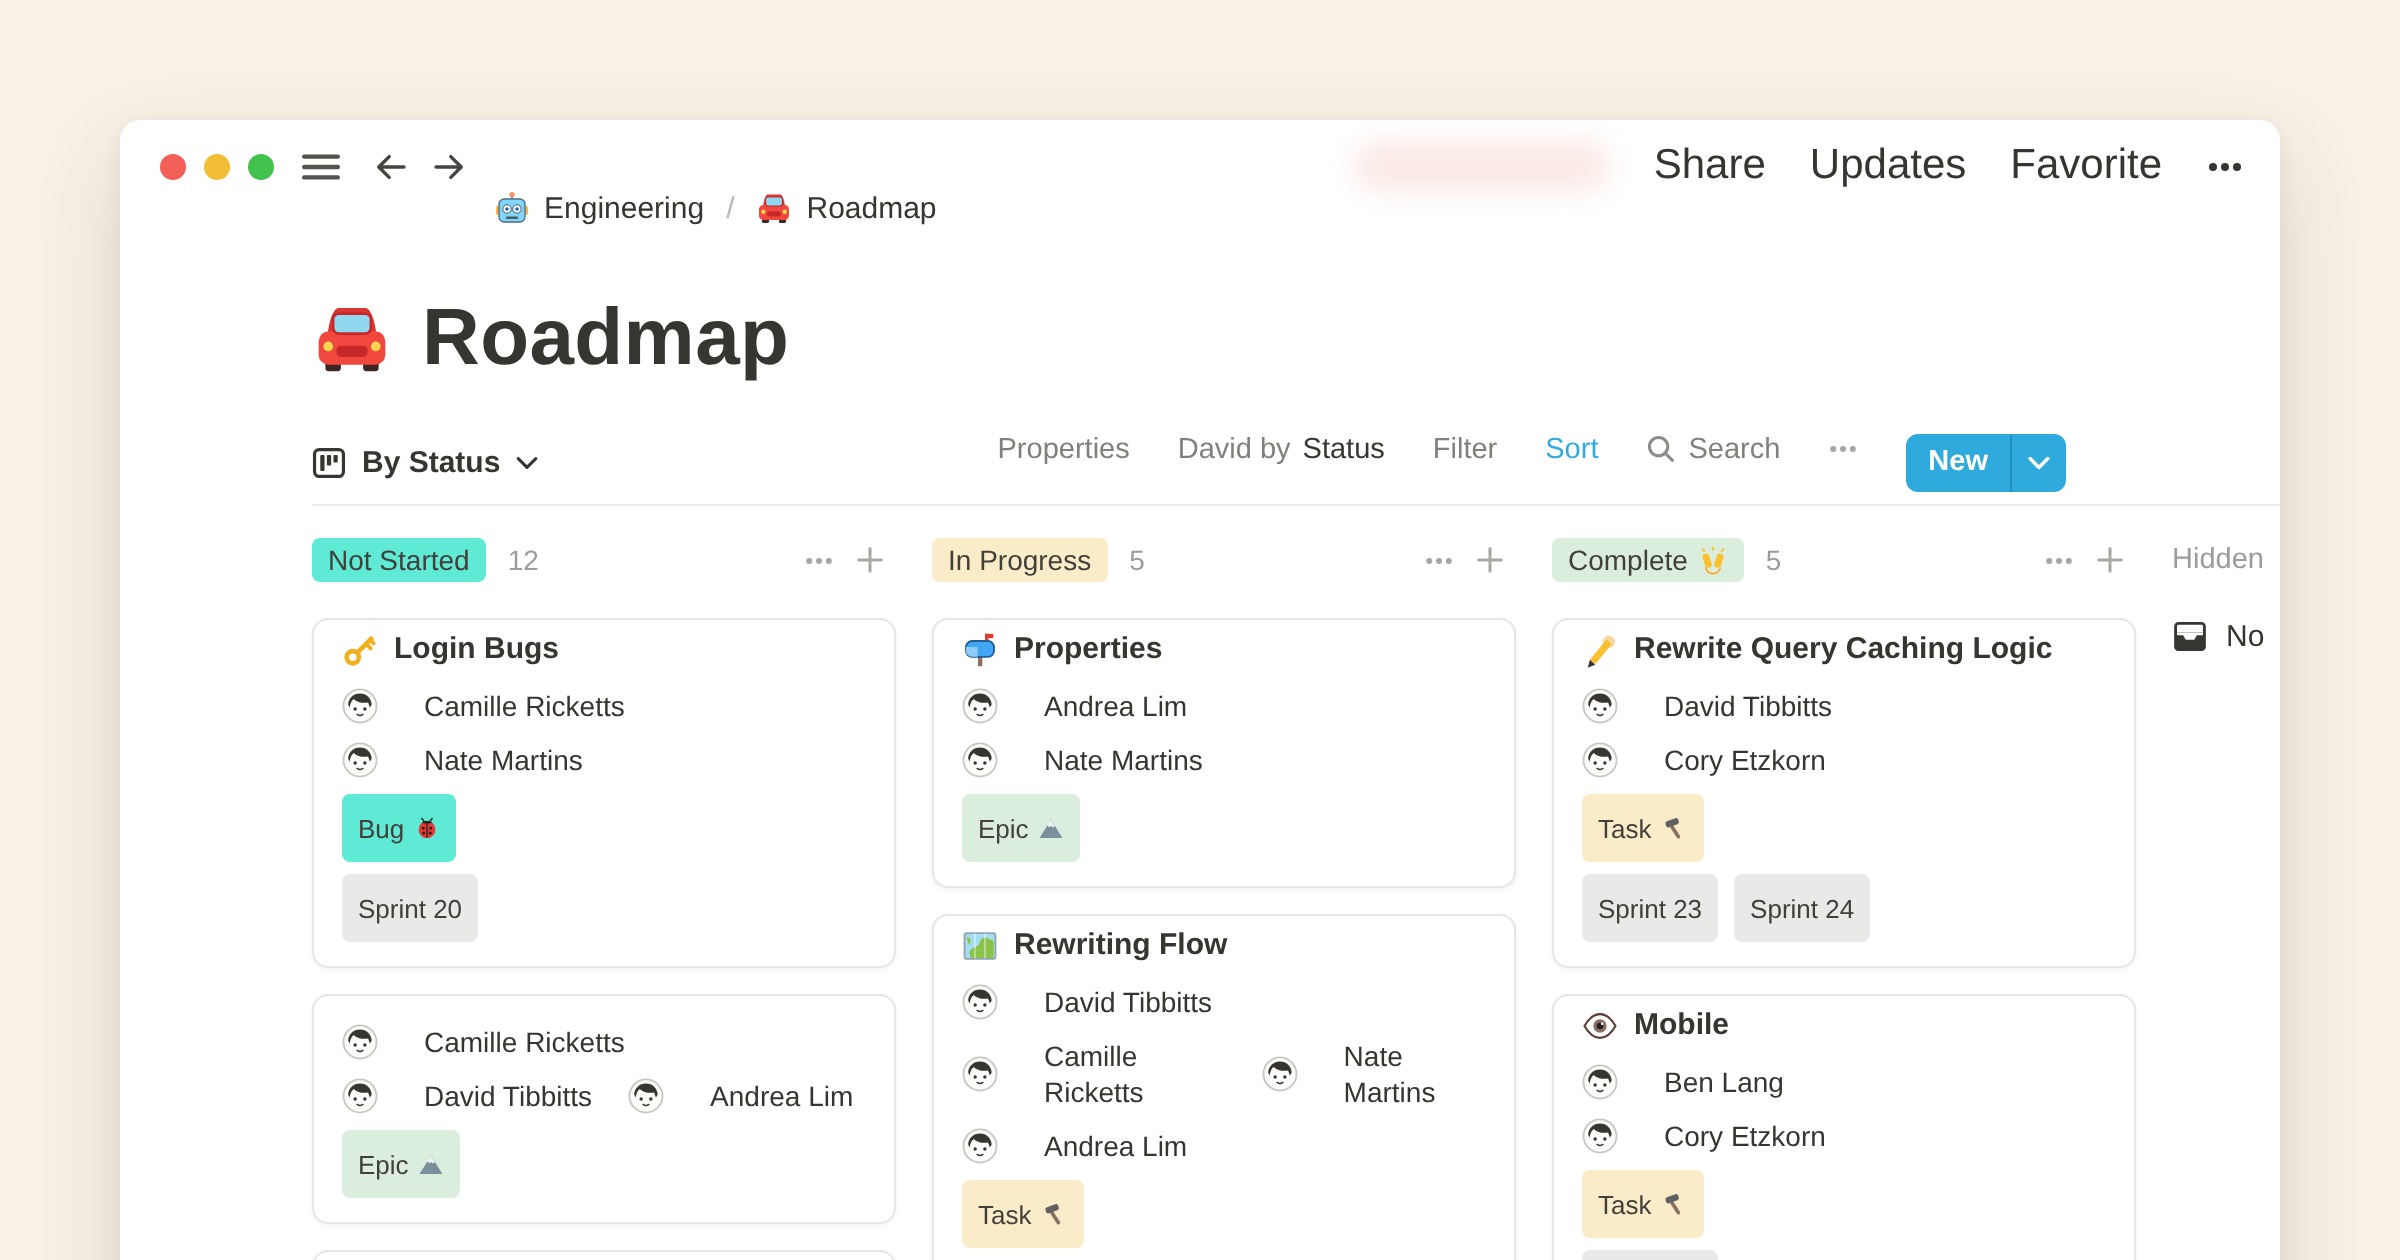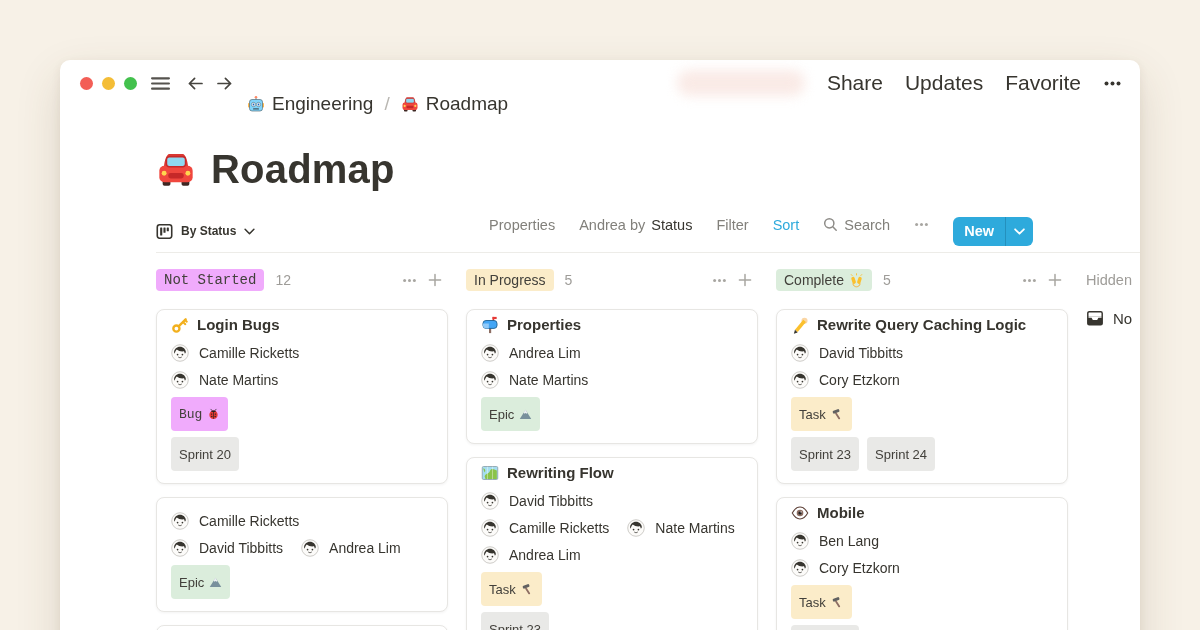--- a/index.html
+++ b/index.html
@@ -7,31 +7,31 @@
     -webkit-font-smoothing:antialiased;color:#37352F;}
   .window{position:absolute;left:60px;top:60px;width:1080px;height:640px;
     background:#FFFFFF;border-radius:10px;overflow:hidden;
     box-shadow:0 18px 45px rgba(90,70,40,.16),0 3px 10px rgba(90,70,40,.08);}
   
   .topbar{height:46px;display:flex;align-items:center;padding:0 18px 0 20px;}
   .lights{display:flex;gap:9px;align-items:center;}
   .light{width:13px;height:13px;border-radius:50%;}
   .l-red{background:#F35E56}.l-yellow{background:#F4BD36}.l-green{background:#43C14D}
   .tb-btn{display:inline-flex;align-items:center;justify-content:center;background:none;border:none;padding:0;cursor:pointer;}
-  .crumb{display:flex;align-items:center;gap:7px;font-size:19px;color:#37352F;margin-top:42px;}
+  .crumb{display:flex;align-items:center;gap:7px;font-size:15px;color:#37352F;margin-top:42px;}
   .crumb .sep{color:#B9B7B2;margin:0 4px;}
   .tb-right{margin-left:auto;display:flex;align-items:center;gap:22px;font-size:15px;}
   .blurblob{width:128px;height:26px;border-radius:13px;background:#F9E7E2;filter:blur(6px);opacity:.85;}
   .tb-action{background:none;border:none;font-size:21px;color:#37352F;font-family:inherit;cursor:pointer;padding:0;}
   
   .titlewrap{margin:38px 0 0 96px;display:flex;align-items:center;gap:15px;}
   .pagetitle{font-size:40px;line-height:50px;font-weight:700;color:#37352F;letter-spacing:.2px;margin:0;}
   
   .toolbar{margin:22px 107px 0 96px;display:flex;align-items:center;height:30px;}
-  .view-switch{display:flex;align-items:center;gap:8px;font-size:12px;font-weight:700;cursor:pointer;}
+  .view-switch{display:flex;align-items:center;gap:8px;font-size:15px;font-weight:700;cursor:pointer;}
   .tb2-right{margin-left:auto;display:flex;align-items:flex-start;gap:24px;font-size:14.5px;color:#82807B;}
   .tb2-item{display:flex;align-items:center;gap:6px;background:none;border:none;font-family:inherit;font-size:14.5px;color:#82807B;cursor:pointer;padding:0;}
   .tb2-item .dark{color:#37352F;}
   .tb2-sort{color:#2EAADC;}
   .new-btn{display:flex;align-items:stretch;background:#2EAADC;border:none;border-radius:6px;height:29px;color:#fff;cursor:pointer;padding:0;overflow:hidden;font-family:inherit;}
   .new-btn .nb-label{display:flex;align-items:center;padding:0 11px;font-size:14.5px;font-weight:600;}
   .new-btn .nb-div{width:1px;background:rgba(10,80,110,.28);}
   .new-btn .nb-chev{display:flex;align-items:center;padding:0 8px;}
   .divider{margin-left:96px;border-top:1px solid #EDECE8;margin-top:6px;}
   
@@ -39,25 +39,25 @@
   .column{width:292px;flex:none;}
   .col-head{display:flex;align-items:center;height:26px;padding-right:6px;}
   .status-badge{display:inline-flex;align-items:center;gap:5px;border-radius:4px;padding:3px 8px;font-size:14px;color:#42403B;cursor:pointer;}
   .col-count{margin-left:11px;font-size:14px;color:#9E9C98;}
   .col-icons{margin-left:auto;display:flex;align-items:center;gap:11px;}
   .cards{display:flex;flex-direction:column;gap:13px;margin-top:16px;}
   .card{background:#fff;border:1px solid #E7E6E3;border-radius:8px;
     box-shadow:0 1px 3px rgba(15,15,15,.05);padding:5px 14px 12px;cursor:pointer;}
   .card-title{display:flex;align-items:center;gap:8px;font-size:15px;font-weight:600;line-height:20px;color:#37352F;}
   .prow{display:flex;align-items:center;gap:18px;margin-top:9px;}
-  .person{display:flex;align-items:center;gap:10px;font-size:14px;color:#37352F;line-height:18px;}
+  .person{display:flex;align-items:center;gap:23px;font-size:14px;color:#37352F;line-height:18px;}
   .trow{display:flex;align-items:center;gap:8px;margin-top:6px;}
   .trow.first{margin-top:8px;}
   .tag{display:inline-flex;align-items:center;gap:5px;height:34px;padding:0 8px;border-radius:4px;font-size:13px;color:#42403B;}
-  .tag-red,.badge-red{background:#f0abfc;font-family:Liberation Mono, monospace;}
+  .tag-red,.badge-red{background:#5eead4;}
   .tag-yellow,.badge-yellow{background:#FBECC9;}
   .tag-green,.badge-green{background:#DBEDDC;}
   .tag-gray,.badge-gray{background:#E9E9E7;}
   
   .hiddencol{flex:none;width:210px;}
   .hidden-label{font-size:14.5px;color:#9E9C98;height:26px;display:flex;align-items:center;cursor:pointer;}
   .hidden-item{margin-top:16px;display:flex;align-items:center;gap:9px;font-size:15px;font-weight:500;color:#37352F;cursor:pointer;}
   
   .ic{display:inline-flex;flex:none;}
   .ic svg{width:100%;height:100%;display:block;}
@@ -180,21 +180,21 @@
       <span>By Status</span>
       <span class="ic s11">
           <svg viewBox="0 0 10 6">
             <path d="M1 1l4 4 4-4" stroke="#37352F" stroke-width="1.4" fill="none" stroke-linecap="round" stroke-linejoin="round"></path>
           </svg>
         </span>
     </div>
     <div class="tb2-right">
       <button class="tb2-item">Properties</button>
       <button class="tb2-item">
-        <span>Andrea by</span>
+        <span>David by</span>
         <span class="dark">Status</span>
       </button>
       <button class="tb2-item">Filter</button>
       <button class="tb2-item tb2-sort">Sort</button>
       <button class="tb2-item">
         <span class="ic s15">
             <svg viewBox="0 0 15 15">
               <circle cx="6.3" cy="6.3" r="4.6" fill="none" stroke="#8E8C88" stroke-width="1.5"></circle>
               <path d="M9.8 9.8l3.4 3.4" stroke="#8E8C88" stroke-width="1.5" stroke-linecap="round"></path>
             </svg>

